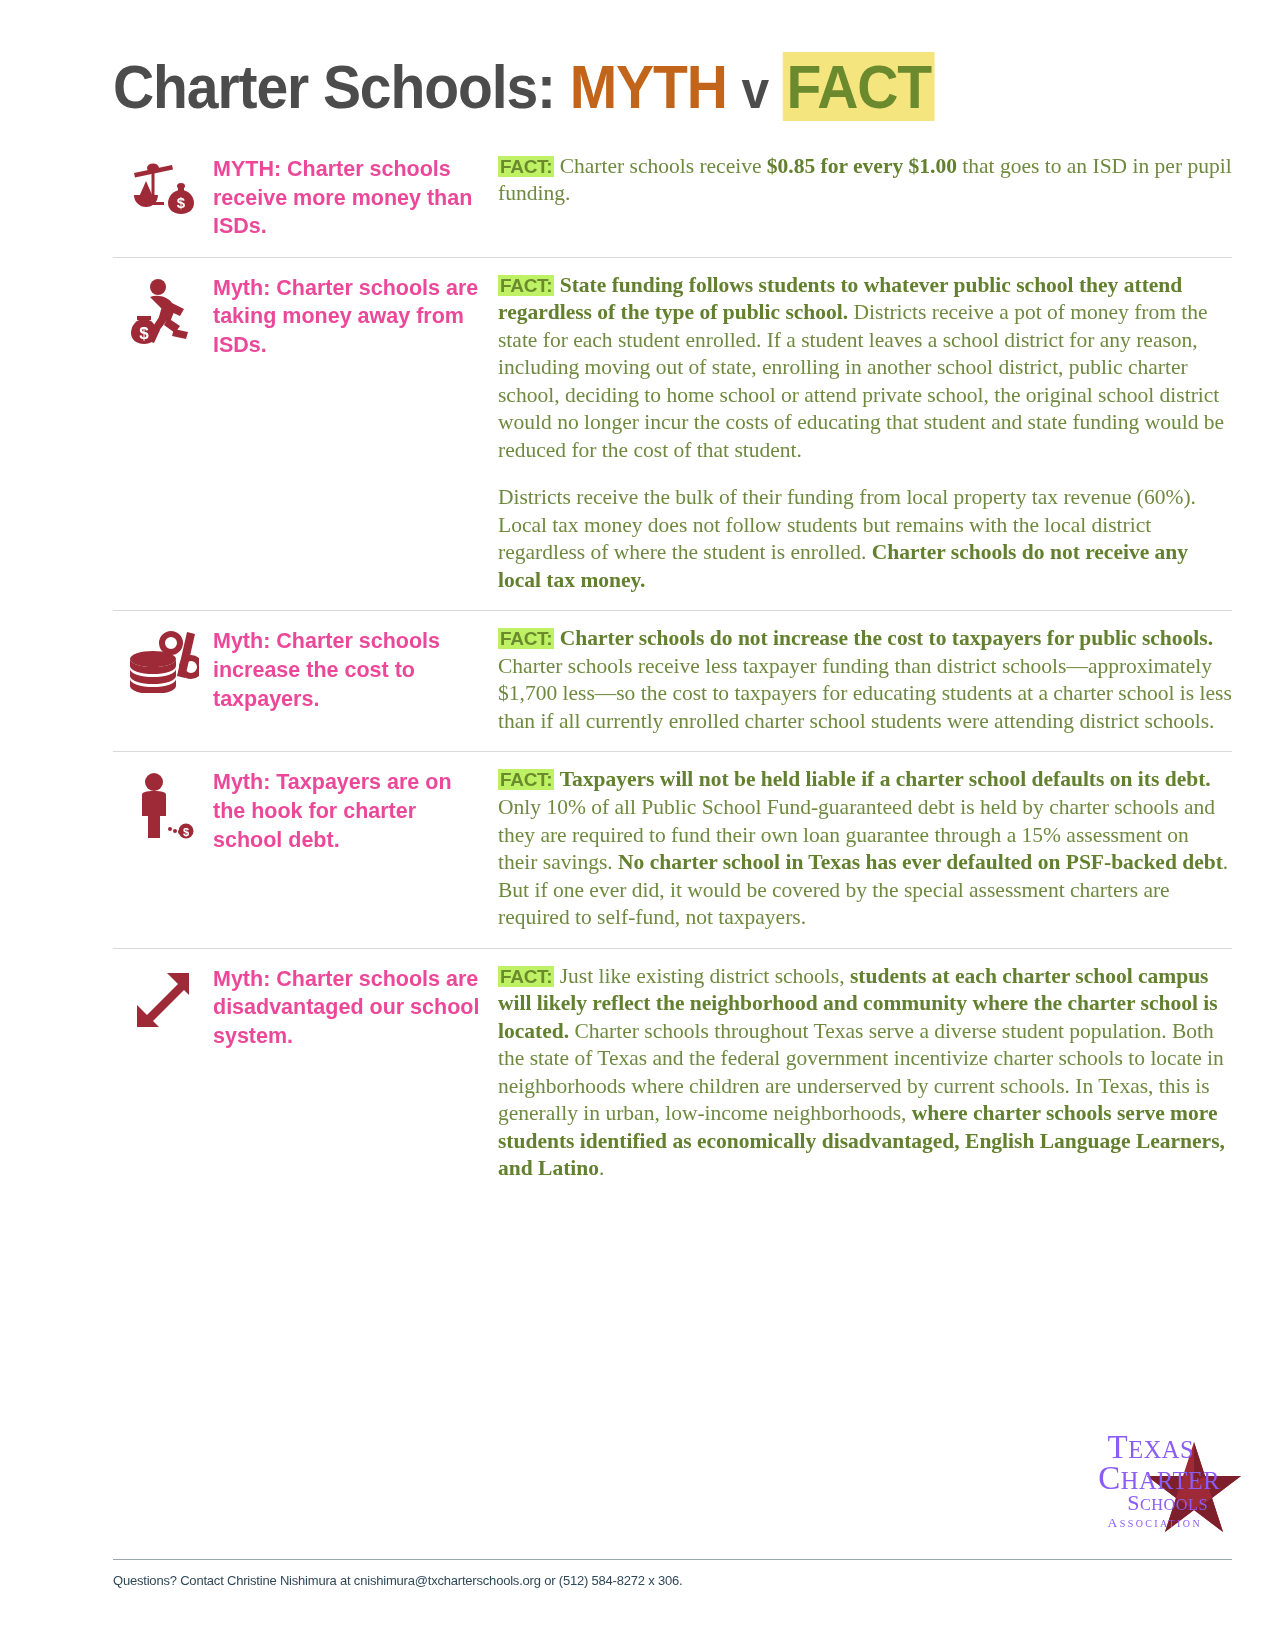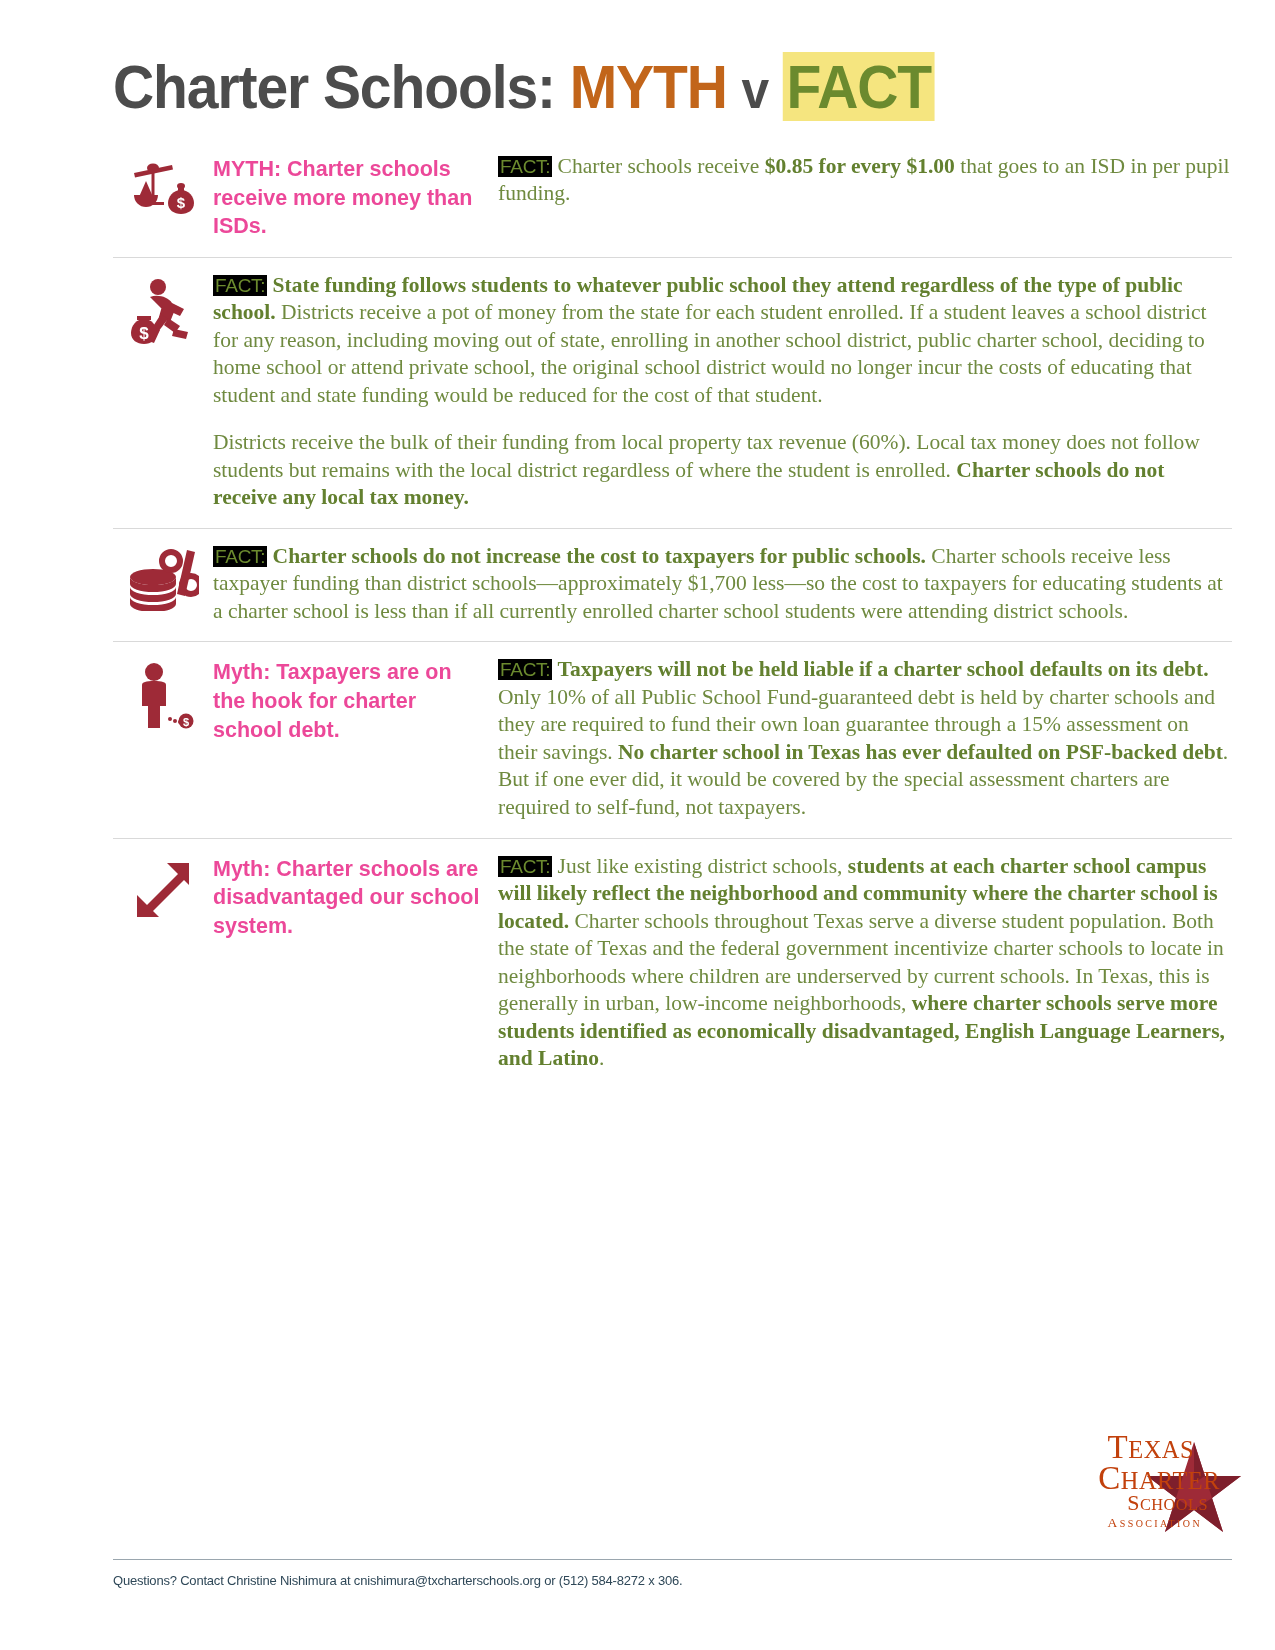--- a/index.html
+++ b/index.html
@@ -108,24 +108,24 @@
     text-align: left;
   }
   .fact-text p {
     margin: 0 0 0 0;
   }
   .fact-text p + p {
     margin-top: 20px;
   }
   .fact-label {
     font-family: "Liberation Sans", sans-serif;
-    font-weight: normal;
+    font-weight: bold;
     font-size: 19px;
     color: #6b8a2e;
-    background: #000000;
+    background: #bef264;
     padding: 0 2px;
     letter-spacing: -0.3px;
   }
   .fact-text b,
   .fact-text strong {
     font-weight: bold;
     color: #63802f;
   }
 
   
@@ -140,21 +140,21 @@
     position: absolute;
     right: -6px;
     top: 6px;
   }
   .logo-words {
     position: absolute;
     right: 44px;
     top: 0;
     text-align: right;
     font-family: "Liberation Serif", serif;
-    color: #c2410c;
+    color: #8b5cf6;
     line-height: 0.93;
   }
   .logo-words div {
     display: block;
     white-space: nowrap;
   }
   .lw-texas {
     font-size: 33px;
     letter-spacing: 0.5px;
   }
@@ -244,20 +244,23 @@
             <path d="M33 36 L24 50 L30 54 L40 41 Z"></path>
             <path d="M24 48 L18 62 L26 65 L32 52 Z"></path>
             <path d="M40 40 L52 48 L47 55 L36 47 Z"></path>
             <path d="M46 51 L60 54 L58 61 L44 58 Z"></path>
             <path d="M9 38 L23 38 L23 42 L9 42 Z"></path>
             <path d="M16 41 C8 41 3 48 3 55 C3 62 9 66 16 66 C23 66 29 62 29 55 C29 48 24 41 16 41 Z"></path>
           </g>
           <text x="16" y="61" font-family="Liberation Sans, sans-serif" font-size="17" font-weight="bold" fill="#ffffff" text-anchor="middle">$</text>
         </svg>
       </div>
+      <div class="myth-cell">
+        <div class="myth-text">Myth: Charter schools are taking money away from ISDs.</div>
+      </div>
       <div class="fact-cell">
         <div class="fact-text">
           <p><span class="fact-label">FACT:</span> <span><b>State funding follows students to whatever public school they attend regardless of the type of public school.</b> Districts receive a pot of money from the state for each student enrolled. If a student leaves a school district for any reason, including moving out of state, enrolling in another school district, public charter school, deciding to home school or attend private school, the original school district would no longer incur the costs of educating that student and state funding would be reduced for the cost of that student.</span></p>
           <p><span>Districts receive the bulk of their funding from local property tax revenue (60%). Local tax money does not follow students but remains with the local district regardless of where the student is enrolled. <b>Charter schools do not receive any local tax money.</b></span></p>
         </div>
       </div>
     </div>
 
     <div class="row">
       <div class="icon-cell">
@@ -265,20 +268,23 @@
           <g fill="#9e2a37">
             <ellipse cx="26" cy="28" rx="23" ry="8"></ellipse>
             <path d="M3 28 L3 35 A23 8 0 0 0 49 35 L49 28 A23 8 0 0 1 3 28 Z"></path>
             <path d="M3 38 L3 45 A23 8 0 0 0 49 45 L49 38 A23 8 0 0 1 3 38 Z"></path>
             <path d="M3 48 L3 55 A23 8 0 0 0 49 55 L49 48 A23 8 0 0 1 3 48 Z"></path>
             <circle cx="44" cy="12" r="9" fill="none" stroke="#9e2a37" stroke-width="6"></circle>
             <circle cx="64" cy="36" r="9" fill="none" stroke="#9e2a37" stroke-width="6"></circle>
             <path d="M68 3 L58 47 L50 45 L60 1 Z"></path>
           </g>
         </svg>
+      </div>
+      <div class="myth-cell">
+        <div class="myth-text">Myth: Charter schools increase the cost to taxpayers.</div>
       </div>
       <div class="fact-cell">
         <div class="fact-text">
           <p><span class="fact-label">FACT:</span> <span><b>Charter schools do not increase the cost to taxpayers for public schools.</b> Charter schools receive less taxpayer funding than district schools—approximately $1,700 less—so the cost to taxpayers for educating students at a charter school is less than if all currently enrolled charter school students were attending district schools.</span></p>
         </div>
       </div>
     </div>
 
     <div class="row">
       <div class="icon-cell">

